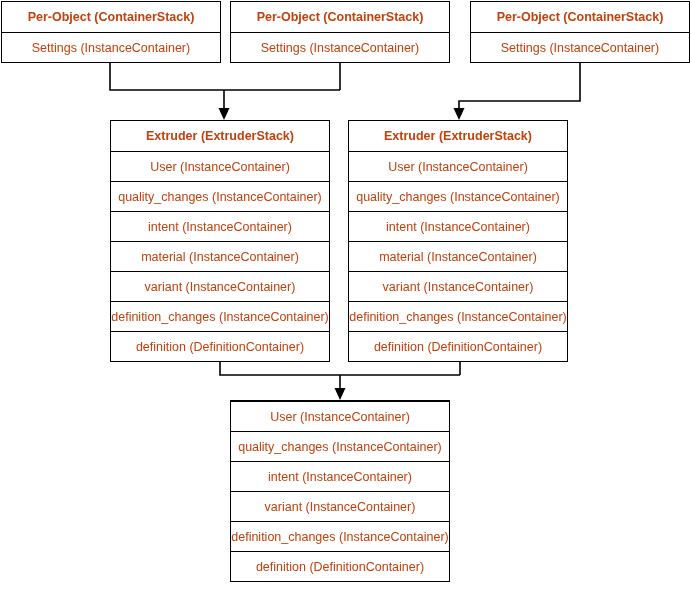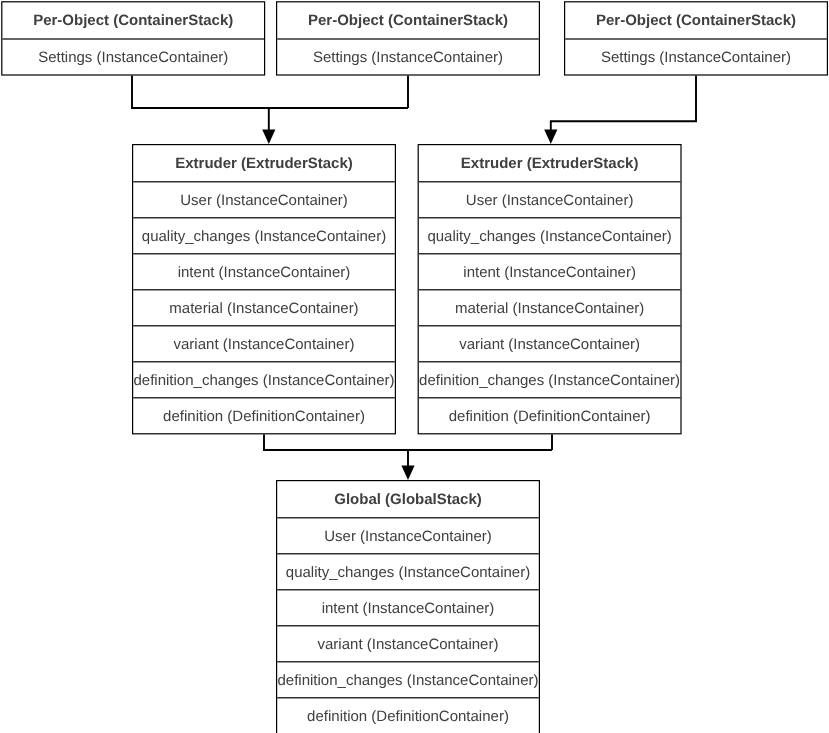--- a/index.html
+++ b/index.html
@@ -22,21 +22,21 @@
     background: #ffffff;
     display: flex;
     flex-direction: column;
   }
   .node-row {
     box-sizing: border-box;
     height: 30px;
     line-height: 30px;
     text-align: center;
     font-size: 12.5px;
-    color: #404040;
+    color: #c2410c;
     white-space: nowrap;
     overflow: hidden;
     border-top: 1.6px solid #000000;
   }
   .node-row.header {
     border-top: none;
     font-weight: bold;
   }
   svg.edges {
     position: absolute;
@@ -113,21 +113,20 @@
     <div class="node-row">User (InstanceContainer)</div>
     <div class="node-row">quality_changes (InstanceContainer)</div>
     <div class="node-row">intent (InstanceContainer)</div>
     <div class="node-row">material (InstanceContainer)</div>
     <div class="node-row">variant (InstanceContainer)</div>
     <div class="node-row">definition_changes (InstanceContainer)</div>
     <div class="node-row">definition (DefinitionContainer)</div>
   </div>
 
   <div class="node" style="left:230px; top:400px; width:220px;">
-    <div class="node-row header">Global (GlobalStack)</div>
     <div class="node-row">User (InstanceContainer)</div>
     <div class="node-row">quality_changes (InstanceContainer)</div>
     <div class="node-row">intent (InstanceContainer)</div>
     <div class="node-row">variant (InstanceContainer)</div>
     <div class="node-row">definition_changes (InstanceContainer)</div>
     <div class="node-row">definition (DefinitionContainer)</div>
   </div>
 
 </div>
 

